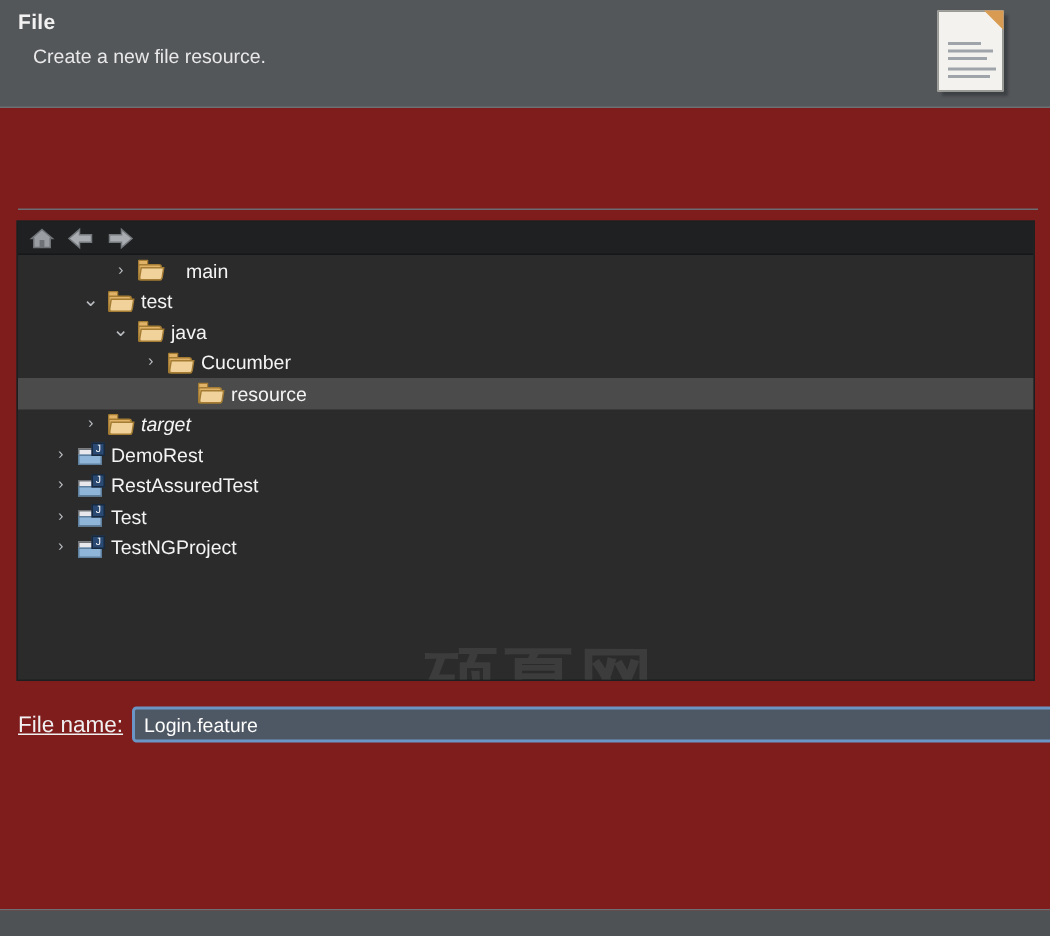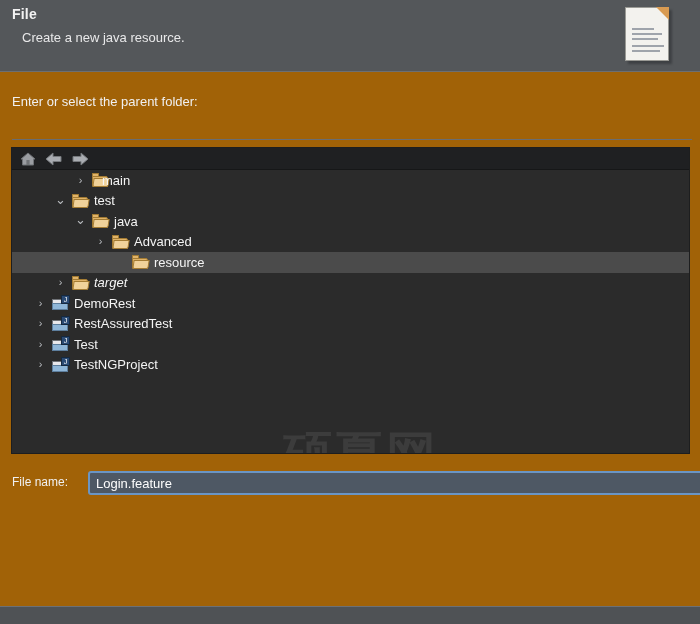--- a/index.html
+++ b/index.html
@@ -5,21 +5,21 @@
   * { box-sizing: border-box; margin: 0; padding: 0; }
   html, body {
     width: 700px; height: 624px;
     background: #535659;
     font-family: "Liberation Sans", sans-serif;
     overflow: hidden;
   }
   #wizard {
     position: relative;
     width: 700px; height: 624px;
-    background: #a16207;
+    background: #7f1d1d;
   }
 
   
   #header {
     position: absolute; left: 0; top: 0; width: 700px; height: 72px;
     background: #54575a;
     border-bottom: 1px solid #6c6f73;
   }
   #header-title {
     position: absolute; left: 12px; top: 6px;
@@ -178,21 +178,21 @@
   #wm-cn {
     font-family: "DejaVu Sans", sans-serif;
     font-size: 50px; font-weight: bold;
     color: #3c3c3c; letter-spacing: 2px;
     line-height: 1;
   }
 
   
   #filename-label {
     position: absolute; left: 12px; top: 475px;
-    font-size: 12px; color: #f0f0f1;
+    font-size: 15px; color: #f0f0f1; text-decoration: underline;
   }
   #filename-input {
     position: absolute; left: 88px; top: 471px;
     width: 622px; height: 24px;
     background: #4e5864;
     border: 2px solid #6a95c4;
     border-radius: 3px;
     color: #fdfdfd; font-size: 13px;
     font-family: "Liberation Sans", sans-serif;
     padding: 0 6px;
@@ -223,36 +223,35 @@
     background: #4f5255;
   }
 </style>
 </head>
 <body>
 
 <div id="wizard">
 
   <div id="header">
     <div id="header-title">File</div>
-    <div id="header-desc">Create a new java resource.</div>
+    <div id="header-desc">Create a new file resource.</div>
 
     <div id="header-icon">
       <div class="doc-shadow"></div>
       <div class="doc-body">
         <div class="doc-fold"></div>
         <div class="doc-line" style="top:20px; width:22px;"></div>
         <div class="doc-line" style="top:25px; width:30px;"></div>
         <div class="doc-line" style="top:30px; width:26px;"></div>
         <div class="doc-line" style="top:37px; width:32px;"></div>
         <div class="doc-line" style="top:42px; width:28px;"></div>
       </div>
     </div>
   </div>
 
-  <div id="parent-label">Enter or select the parent folder:</div>
   <div id="parent-underline"></div>
 
   <div id="tree-panel">
 
     <div id="tree-toolbar">
       <div class="tb-btn" id="tb-home">
         <svg width="20" height="18" viewBox="0 0 20 18">
           <path d="M10 3 L17 9 L15.5 9 L15.5 15 L4.5 15 L4.5 9 L3 9 Z" fill="#9a9da2" stroke="#6f7276" stroke-width="1"></path>
           <rect x="8.4" y="10" width="3.2" height="5" fill="#6f7276"></rect>
         </svg>
@@ -270,21 +269,21 @@
     </div>
 
     <div id="tree-rows">
         <div class="trow">
           <div class="chev" style="left: 62px;">›</div>
           <div class="ficon" style="left: 80px;">
             <div class="folder-tab"></div>
             <div class="folder-back"></div>
             <div class="folder-front"></div>
           </div>
-          <div class="tlabel" style="left: 90px; text-align: center;">main</div>
+          <div class="tlabel" style="left: 112px; text-align: center;">main</div>
         </div>
         <div class="trow">
           <div class="chev" style="left: 42px; font-size: 13px; margin-top: -3px;">⌄</div>
           <div class="ficon" style="left: 60px;">
             <div class="folder-tab"></div>
             <div class="folder-back"></div>
             <div class="folder-front"></div>
           </div>
           <div class="tlabel" style="left: 82px;">test</div>
         </div>
@@ -297,21 +296,21 @@
           </div>
           <div class="tlabel" style="left: 102px;">java</div>
         </div>
         <div class="trow">
           <div class="chev" style="left: 82px;">›</div>
           <div class="ficon" style="left: 100px;">
             <div class="folder-tab"></div>
             <div class="folder-back"></div>
             <div class="folder-front"></div>
           </div>
-          <div class="tlabel" style="left: 122px;">Advanced</div>
+          <div class="tlabel" style="left: 122px;">Cucumber</div>
         </div>
         <div class="trow sel">
           <div class="ficon" style="left: 120px;">
             <div class="folder-tab"></div>
             <div class="folder-back"></div>
             <div class="folder-front"></div>
           </div>
           <div class="tlabel" style="left: 142px;">resource</div>
         </div>
         <div class="trow">

